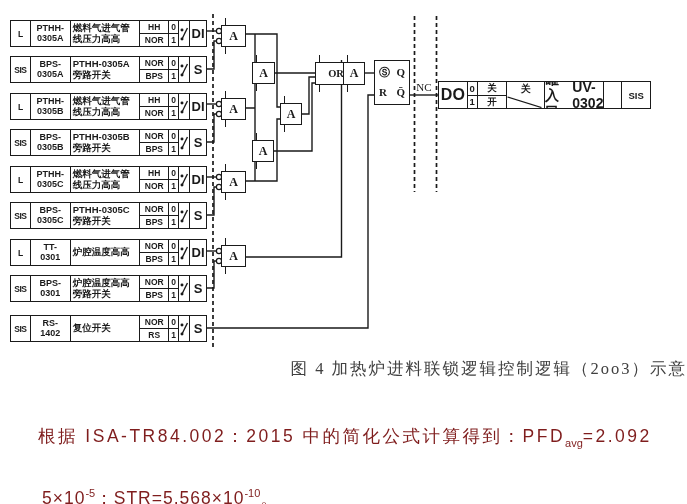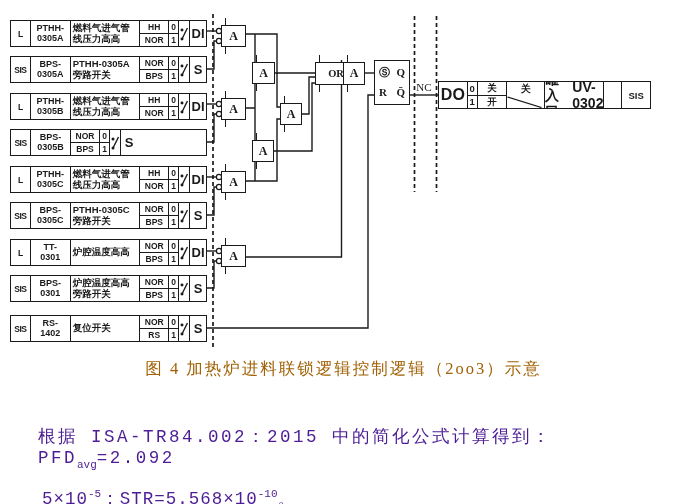--- a/index.html
+++ b/index.html
@@ -55,25 +55,25 @@
   .d-col .dr{flex:1;display:flex;align-items:center;justify-content:center;font-size:9.5px;}
   .d-col .dr:first-child{border-bottom:1.3px solid #1a1a1a;}
   .d-valve{width:38px;flex-direction:column;align-items:stretch;}
   .d-valve .vtop{flex:1;display:flex;align-items:center;justify-content:center;font-size:10px;}
   .d-valve .vbot{flex:1;position:relative;}
   .d-name{width:60px;font-size:14px;line-height:1.15;}
   .d-empty{width:18px;}
   .d-sis{width:28px;font-size:9.5px;border-right:none;}
 
   
-  .caption{position:absolute;left:0;top:358px;width:687px;text-align:center;
-           font-family:"Liberation Serif","DejaVu Serif",serif;font-size:16.5px;color:#a16207;
+  .caption{position:absolute;left:0;top:358px;width:687px;text-align:right;
+           font-family:"Liberation Serif","DejaVu Serif",serif;font-size:16.5px;color:#404040;
            letter-spacing:2px;}
-  .para{position:absolute;font-family:Liberation Mono, monospace;
-        font-size:17.5px;color:#4c1d95;}
+  .para{position:absolute;font-family:Liberation Sans, sans-serif;
+        font-size:17.5px;color:#7f1d1d;}
   .para.l1{left:38px;top:424px;width:640px;letter-spacing:2.5px;}
   .para.l2{left:6px;top:486px;width:640px;letter-spacing:1px;margin-left:36px;}
   .para sub{font-size:11px;letter-spacing:0;}
   .para sup{font-size:11px;letter-spacing:0;}
 </style>
 </head>
 <body>
 
 <div class="page">
   <div class="diagram">
@@ -199,20 +199,21 @@
         </div>
       <div class="cell c-io">DI</div>
     </div>
 
     <div class="row" style="top:129px">
       <div class="cell c-type">SIS</div>
       <div class="cell c-tag">
           <span>BPS-</span>
           <span>0305B</span>
         </div>
+      <div class="cell c-desc">PTHH-0305B 旁路开关</div>
       <div class="cell c-states">
         <div class="srow">
             <span class="sl">NOR</span>
             <span class="sv">0</span>
           </div>
         <div class="srow">
             <span class="sl">BPS</span>
             <span class="sv">1</span>
           </div>
       </div>

